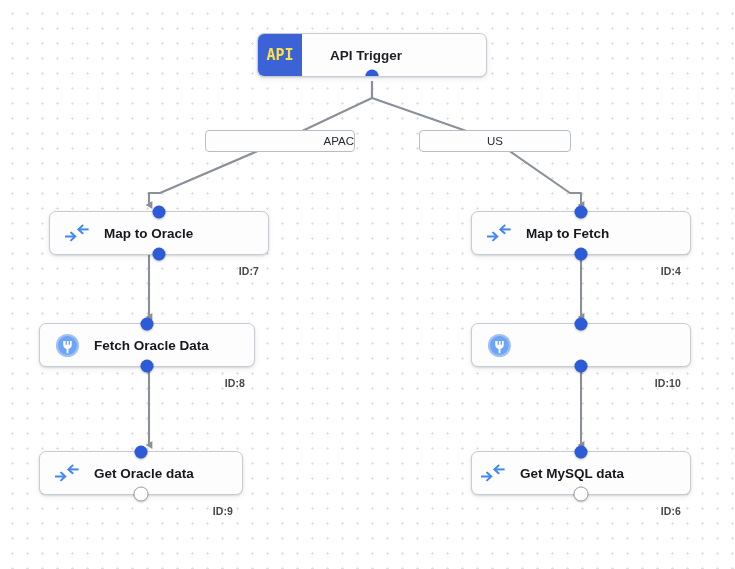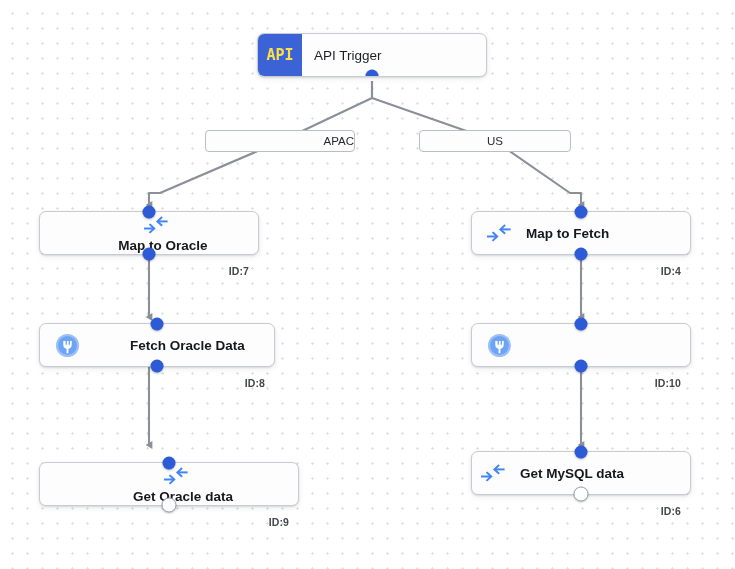--- a/index.html
+++ b/index.html
@@ -59,24 +59,24 @@
     display: flex;
     align-items: center;
     justify-content: center;
     font-family: "DejaVu Sans Mono", monospace;
     font-size: 15px;
     font-weight: 700;
     letter-spacing: 0px;
   }
   .trigger-title {
     flex: 1;
-    padding-left: 12px;
+    padding-left: 28px;
     font-size: 13.5px;
     color: #1d1f24;
-    font-weight: 400;
+    font-weight: 700;
   }
 
   
   .node.action {
     height: 44px;
     padding-left: 14px;
   }
   .node-icon {
     width: 26px;
     height: 26px;
@@ -178,50 +178,50 @@
   <div id="conditions">
       <div class="cond" style="left: 205px; top: 130px; width: 150px; justify-content: flex-end;">
         <span>APAC</span>
       </div>
       <div class="cond" style="left: 419px; top: 130px; width: 152px; text-align: right;">
         <span>US</span>
       </div>
     </div>
 
   <div id="nodes">
-      <div class="node action" style="left: 39px; top: 211px; width: 220px; flex-direction: column;">
+      <div class="node action" style="left: 49px; top: 211px; width: 220px;">
         <div class="node-icon">
           <svg width="24" height="18" viewBox="0 0 24 18">
             <g stroke="#4285f4" stroke-width="2" fill="none" stroke-linecap="square">
               <path d="M1,12.5 L9,12.5"></path>
               <path d="M6.2,8.8 L10.2,12.6 L6.2,16.2"></path>
               <path d="M22.6,5.4 L14.4,5.4"></path>
               <path d="M17.4,1.6 L13.4,5.4 L17.4,9.1"></path>
             </g>
           </svg>
         </div>
         <div class="node-label">Map to Oracle</div>
         <div class="node-id">ID:7</div>
         <div class="port in filled"></div>
         <div class="port out filled"></div>
       </div>
-      <div class="node action" style="left: 39px; top: 323px; width: 236px; gap: 36px;">
+      <div class="node action" style="left: 39px; top: 323px; width: 216px;">
         <div class="node-icon">
           <svg width="25" height="25" viewBox="0 0 26 26">
             <circle cx="13" cy="13" r="12" fill="#9dc0f8"></circle>
             <path d="M13 3.2a9.8 9.8 0 0 1 0 19.6 9.8 9.8 0 0 1 0-19.6z" fill="#6ea4f5"></path>
             <path d="M8.6 8.2v4.1a4.4 4.4 0 0 0 3.5 4.3v4.4h1.8v-4.4a4.4 4.4 0 0 0 3.5-4.3V8.2h-1.8v4.1h-1.4V8.2h-1.8v4.1h-1.4V8.2z" fill="#ffffff"></path>
           </svg>
         </div>
         <div class="node-label">Fetch Oracle Data</div>
         <div class="node-id">ID:8</div>
         <div class="port in filled"></div>
         <div class="port out filled"></div>
       </div>
-      <div class="node action" style="left: 39px; top: 462px; width: 260px; flex-direction: column;">
+      <div class="node action" style="left: 39px; top: 451px; width: 204px;">
         <div class="node-icon">
           <svg width="24" height="18" viewBox="0 0 24 18">
             <g stroke="#4285f4" stroke-width="2" fill="none" stroke-linecap="square">
               <path d="M1,12.5 L9,12.5"></path>
               <path d="M6.2,8.8 L10.2,12.6 L6.2,16.2"></path>
               <path d="M22.6,5.4 L14.4,5.4"></path>
               <path d="M17.4,1.6 L13.4,5.4 L17.4,9.1"></path>
             </g>
           </svg>
         </div>

